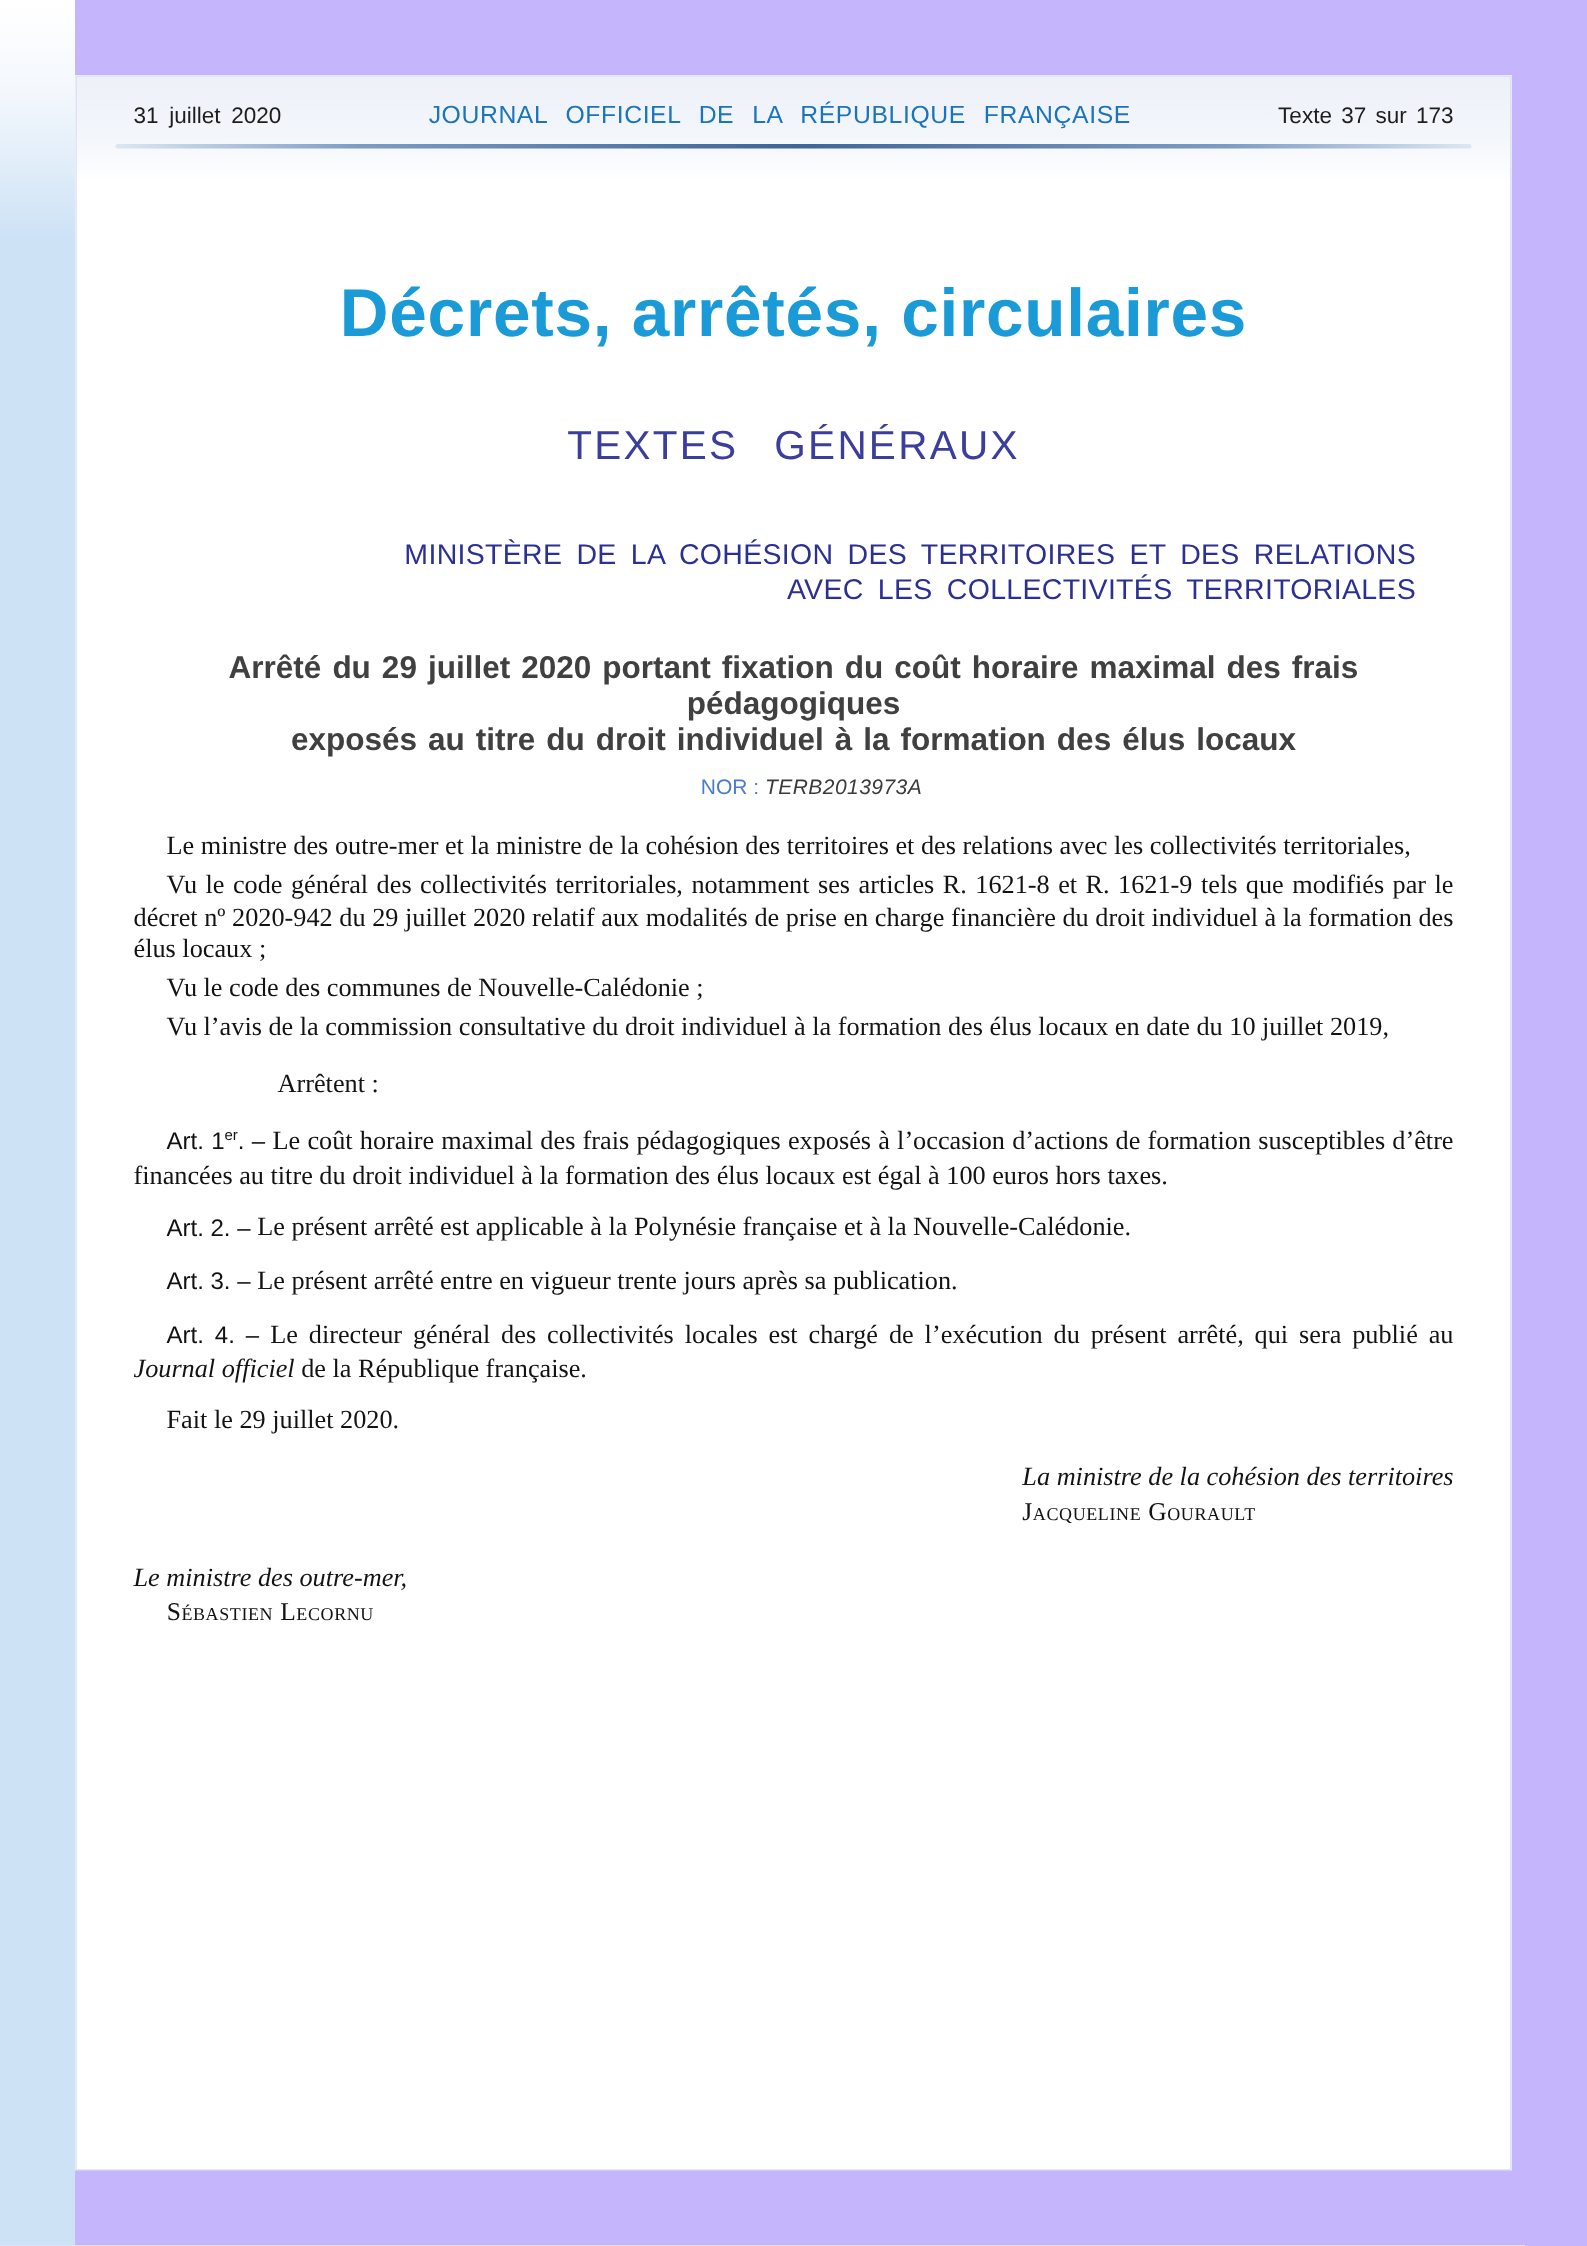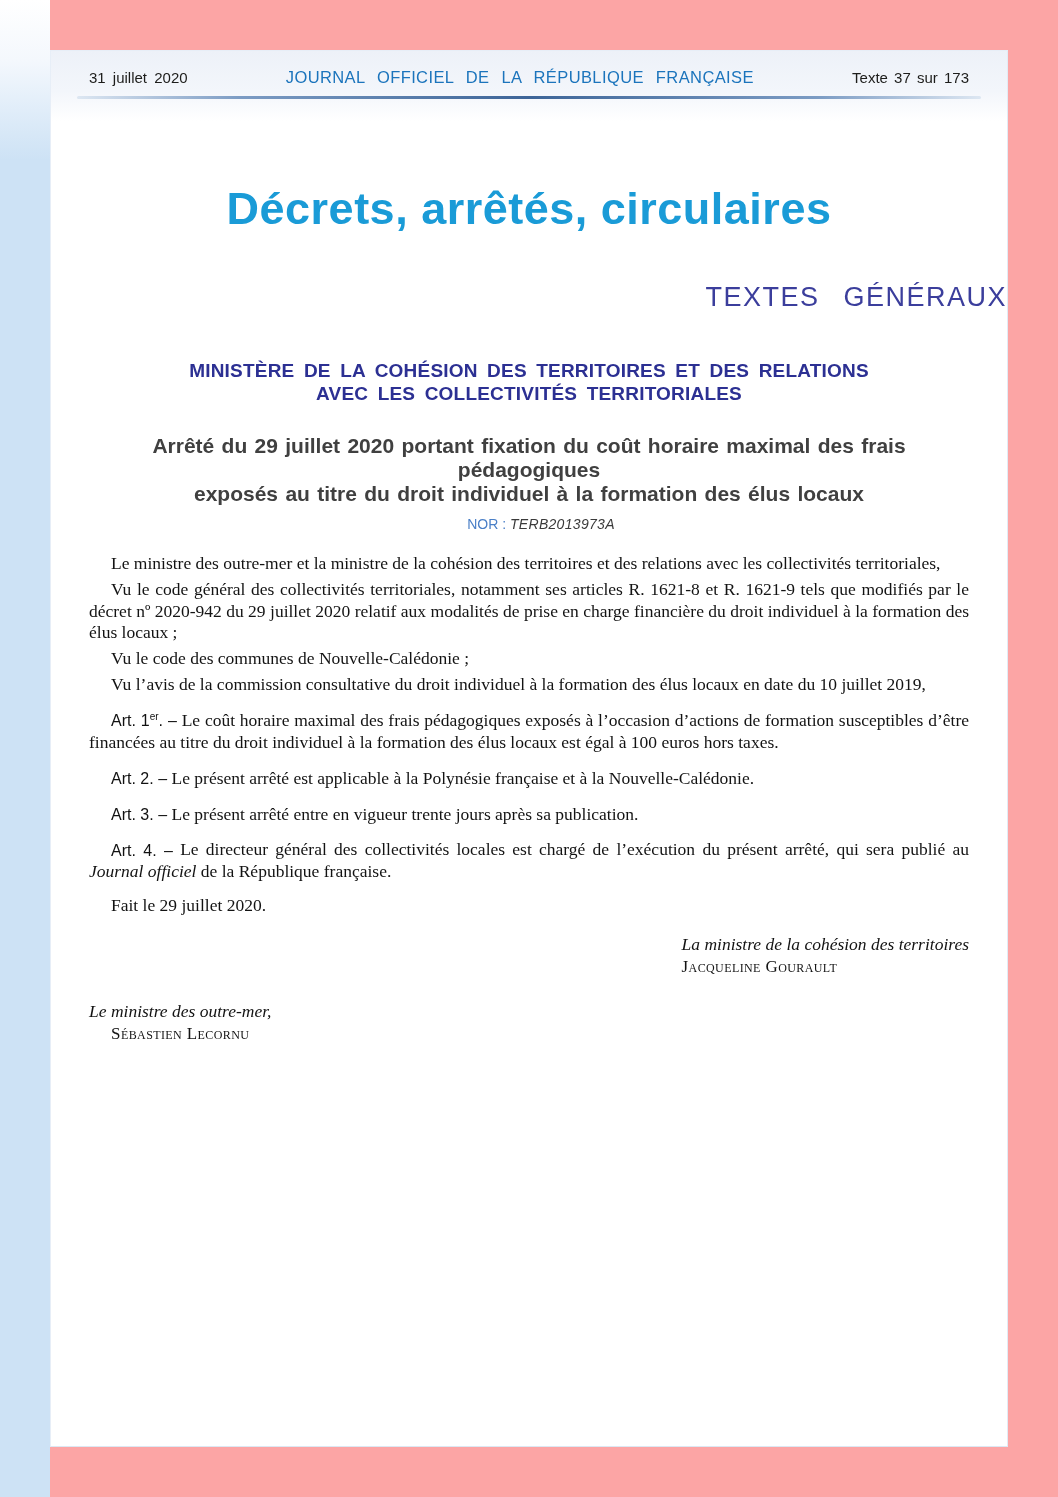--- a/index.html
+++ b/index.html
@@ -1,20 +1,20 @@
 <!DOCTYPE html>
 <html><head>
 <meta charset="utf-8">
 <style>
   * { margin:0; padding:0; box-sizing:border-box; }
   html,body { background:#ffffff; }
   .canvas {
     position:relative;
     width:1058px; height:1497px;
-    background:#fca5a5;
+    background:#c4b5fd;
     overflow:hidden;
     font-family:"Liberation Sans", sans-serif;
   }
   .left-band {
     position:absolute; left:0; top:0; width:50px; height:1497px;
     background:linear-gradient(180deg, #ffffff 0px, #f4f8fd 60px, #cde2f5 160px, #cde2f5 100%);
   }
   .sheet {
     position:absolute; left:50px; top:50px; width:958px; height:1397px;
     background:linear-gradient(180deg, #edf1f8 0px, #f3f6fb 40px, #ffffff 70px, #ffffff 100%);
@@ -34,27 +34,27 @@
     height:3px; margin:9px 26px 0 26px;
     background:linear-gradient(90deg, #dde7f2 0%, #7c9cc4 18%, #3d6598 50%, #7c9cc4 82%, #dde7f2 100%);
     border-radius:2px;
   }
   
   .main-title {
     margin-top:84px; text-align:center;
     font-size:45px; font-weight:bold; color:#1a9bd7; letter-spacing:0.5px;
   }
   .section-title {
-    margin-top:47px; text-align:right;
+    margin-top:47px; text-align:center;
     font-size:27px; font-weight:normal; color:#3b3e9c;
     letter-spacing:1.5px; word-spacing:15px;
   }
   .ministry {
-    margin:46px auto 0; max-width:830px; text-align:center;
-    font-size:19px; font-weight:bold; color:#2c3093;
+    margin:46px auto 0; max-width:830px; text-align:right;
+    font-size:19px; font-weight:normal; color:#2c3093;
     line-height:23px; word-spacing:4px; letter-spacing:0.2px;
   }
   .doc-title {
     margin:29px auto 0; max-width:880px; text-align:center;
     font-size:21px; font-weight:bold; color:#404040;
     line-height:24px; word-spacing:1.5px;
   }
   .nor-line { margin-top:10px; text-align:center; font-size:14px;padding-left:24px; }
   .nor-label { color:#4a7fc7; }
   .nor-value { color:#3a3a3a; font-style:italic; letter-spacing:0.3px; }
@@ -117,20 +117,21 @@
       <span class="nor-label">NOR : </span><span class="nor-value">TERB2013973A</span>
     </div>
 
     <div class="content">
 
       <p class="para">Le ministre des outre-mer et la ministre de la cohésion des territoires et des relations avec les collectivités territoriales,</p>
       <p class="para">Vu le code général des collectivités territoriales, notamment ses articles R. 1621-8 et R. 1621-9 tels que modifiés par le décret nº 2020-942 du 29 juillet 2020 relatif aux modalités de prise en charge financière du droit individuel à la formation des élus locaux ;</p>
       <p class="para">Vu le code des communes de Nouvelle-Calédonie ;</p>
       <p class="para">Vu l’avis de la commission consultative du droit individuel à la formation des élus locaux en date du 10 juillet 2019,</p>
 
+      <p class="arretent">Arrêtent :</p>
 
       <p class="article"><span class="art-label"><span>Art. 1</span><sup>er</sup><span>. – </span></span><span>Le coût horaire maximal des frais pédagogiques exposés à l’occasion d’actions de formation susceptibles d’être financées au titre du droit individuel à la formation des élus locaux est égal à 100 euros hors taxes.</span></p>
 
       <p class="article"><span class="art-label"><span>Art. 2</span><sup></sup><span>. – </span></span><span>Le présent arrêté est applicable à la Polynésie française et à la Nouvelle-Calédonie.</span></p>
 
       <p class="article"><span class="art-label"><span>Art. 3</span><sup></sup><span>. – </span></span><span>Le présent arrêté entre en vigueur trente jours après sa publication.</span></p>
 
       <p class="article"><span class="art-label"><span>Art. 4</span><sup></sup><span>. – </span></span><span><span>Le directeur général des collectivités locales est chargé de l’exécution du présent arrêté, qui sera publié au </span><i>Journal officiel</i><span> de la République française.</span></span></p>
 
       <p class="fait">Fait le 29 juillet 2020.</p>

